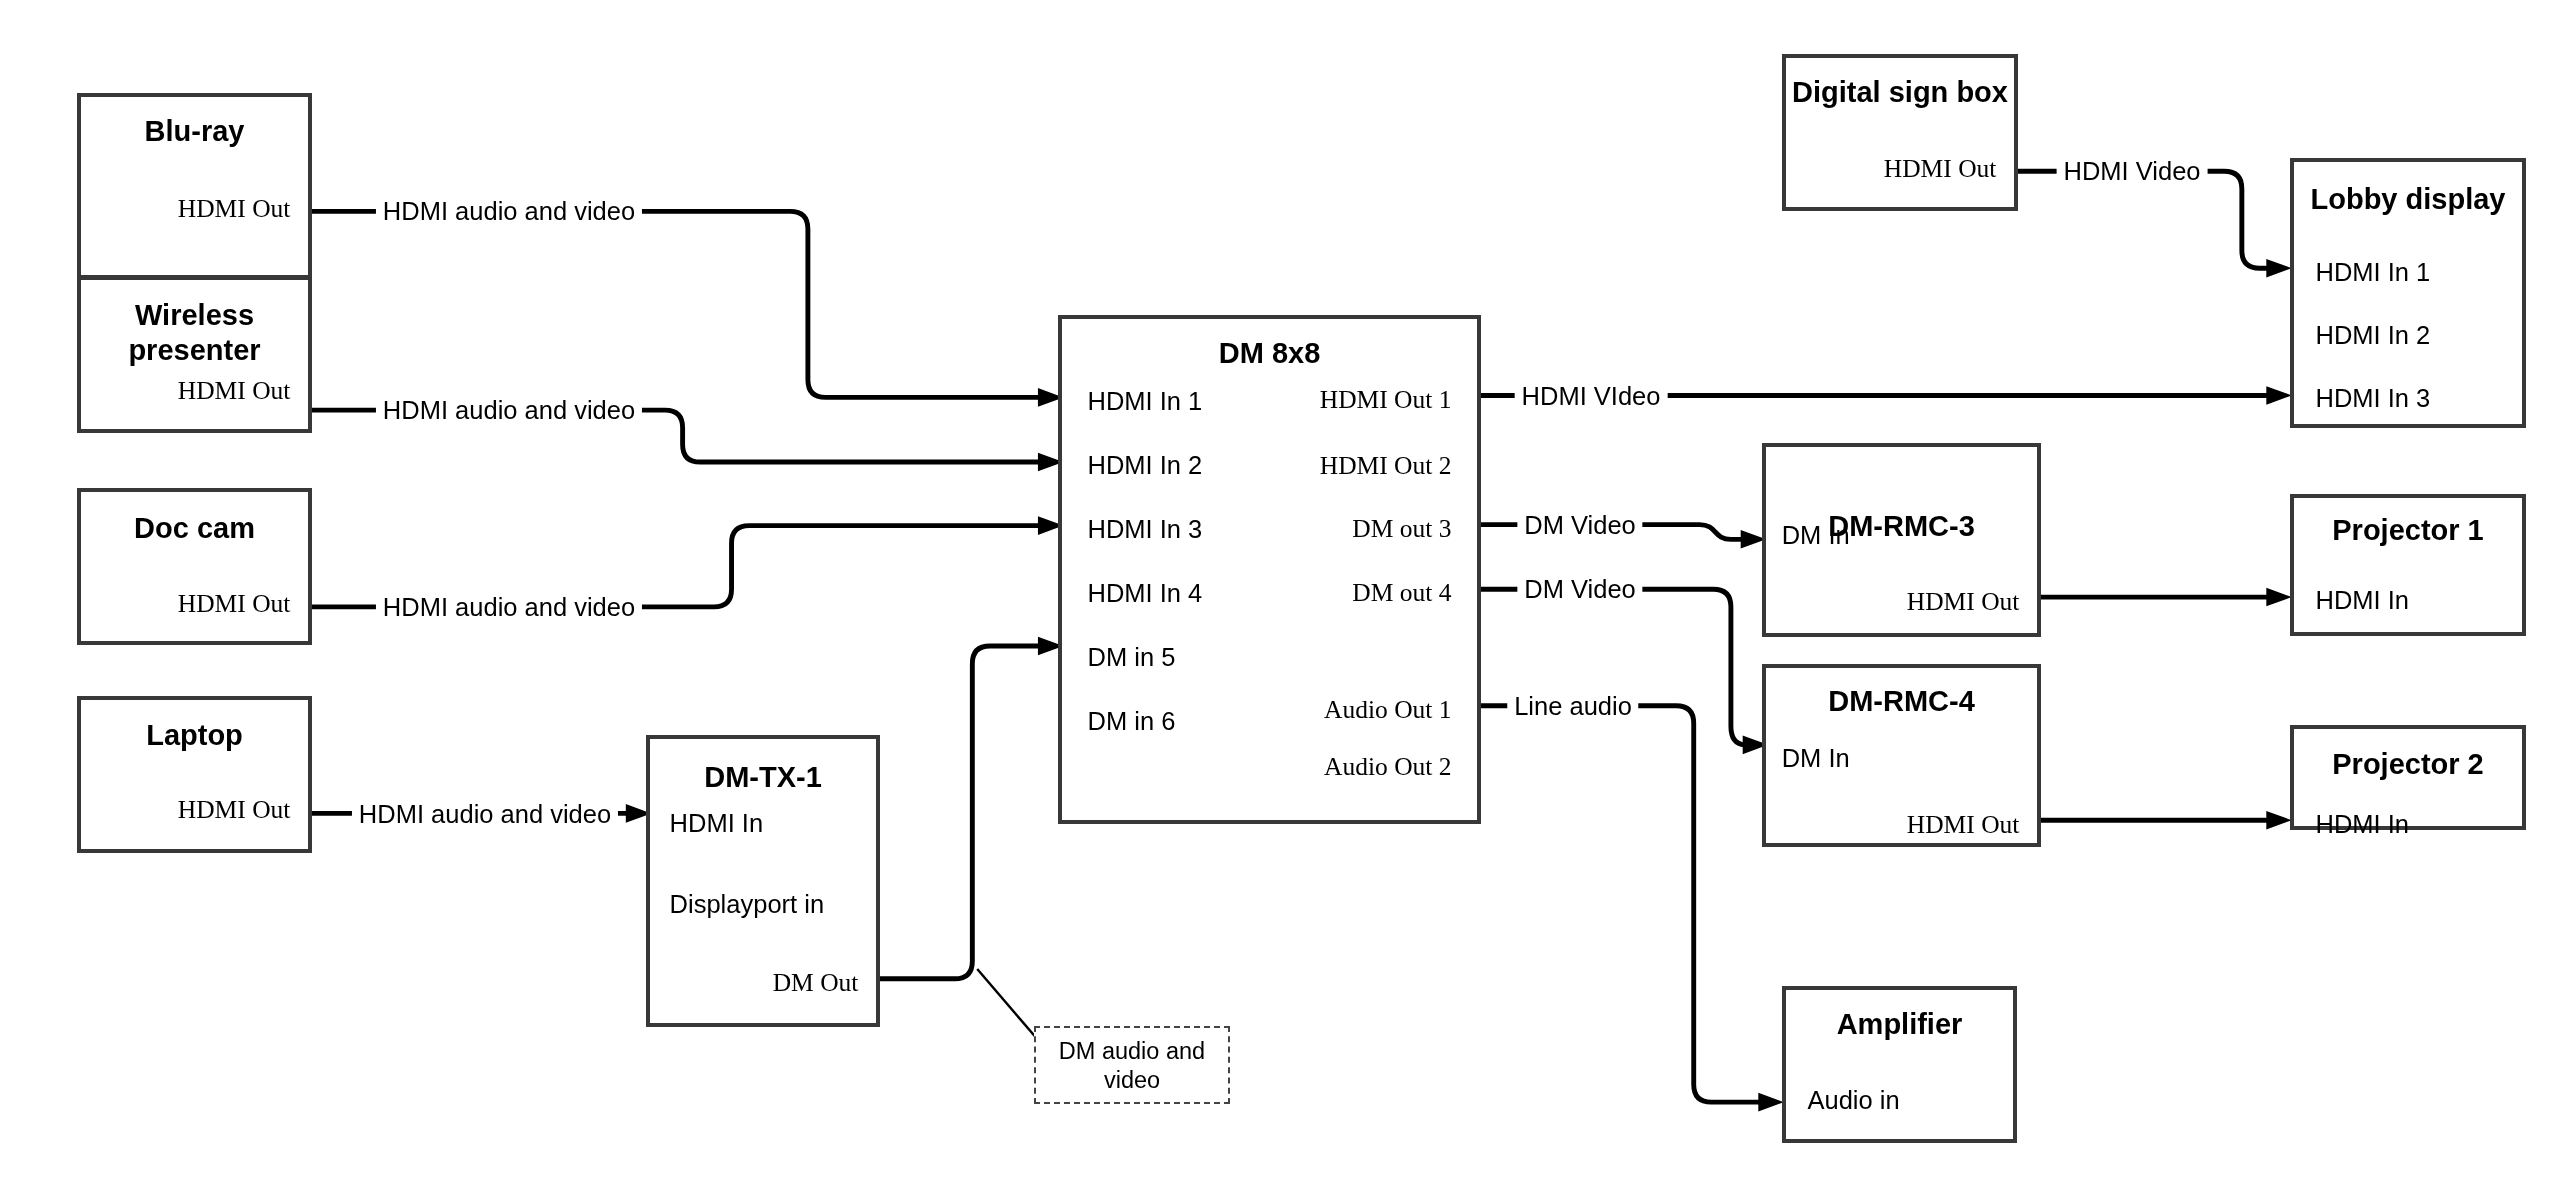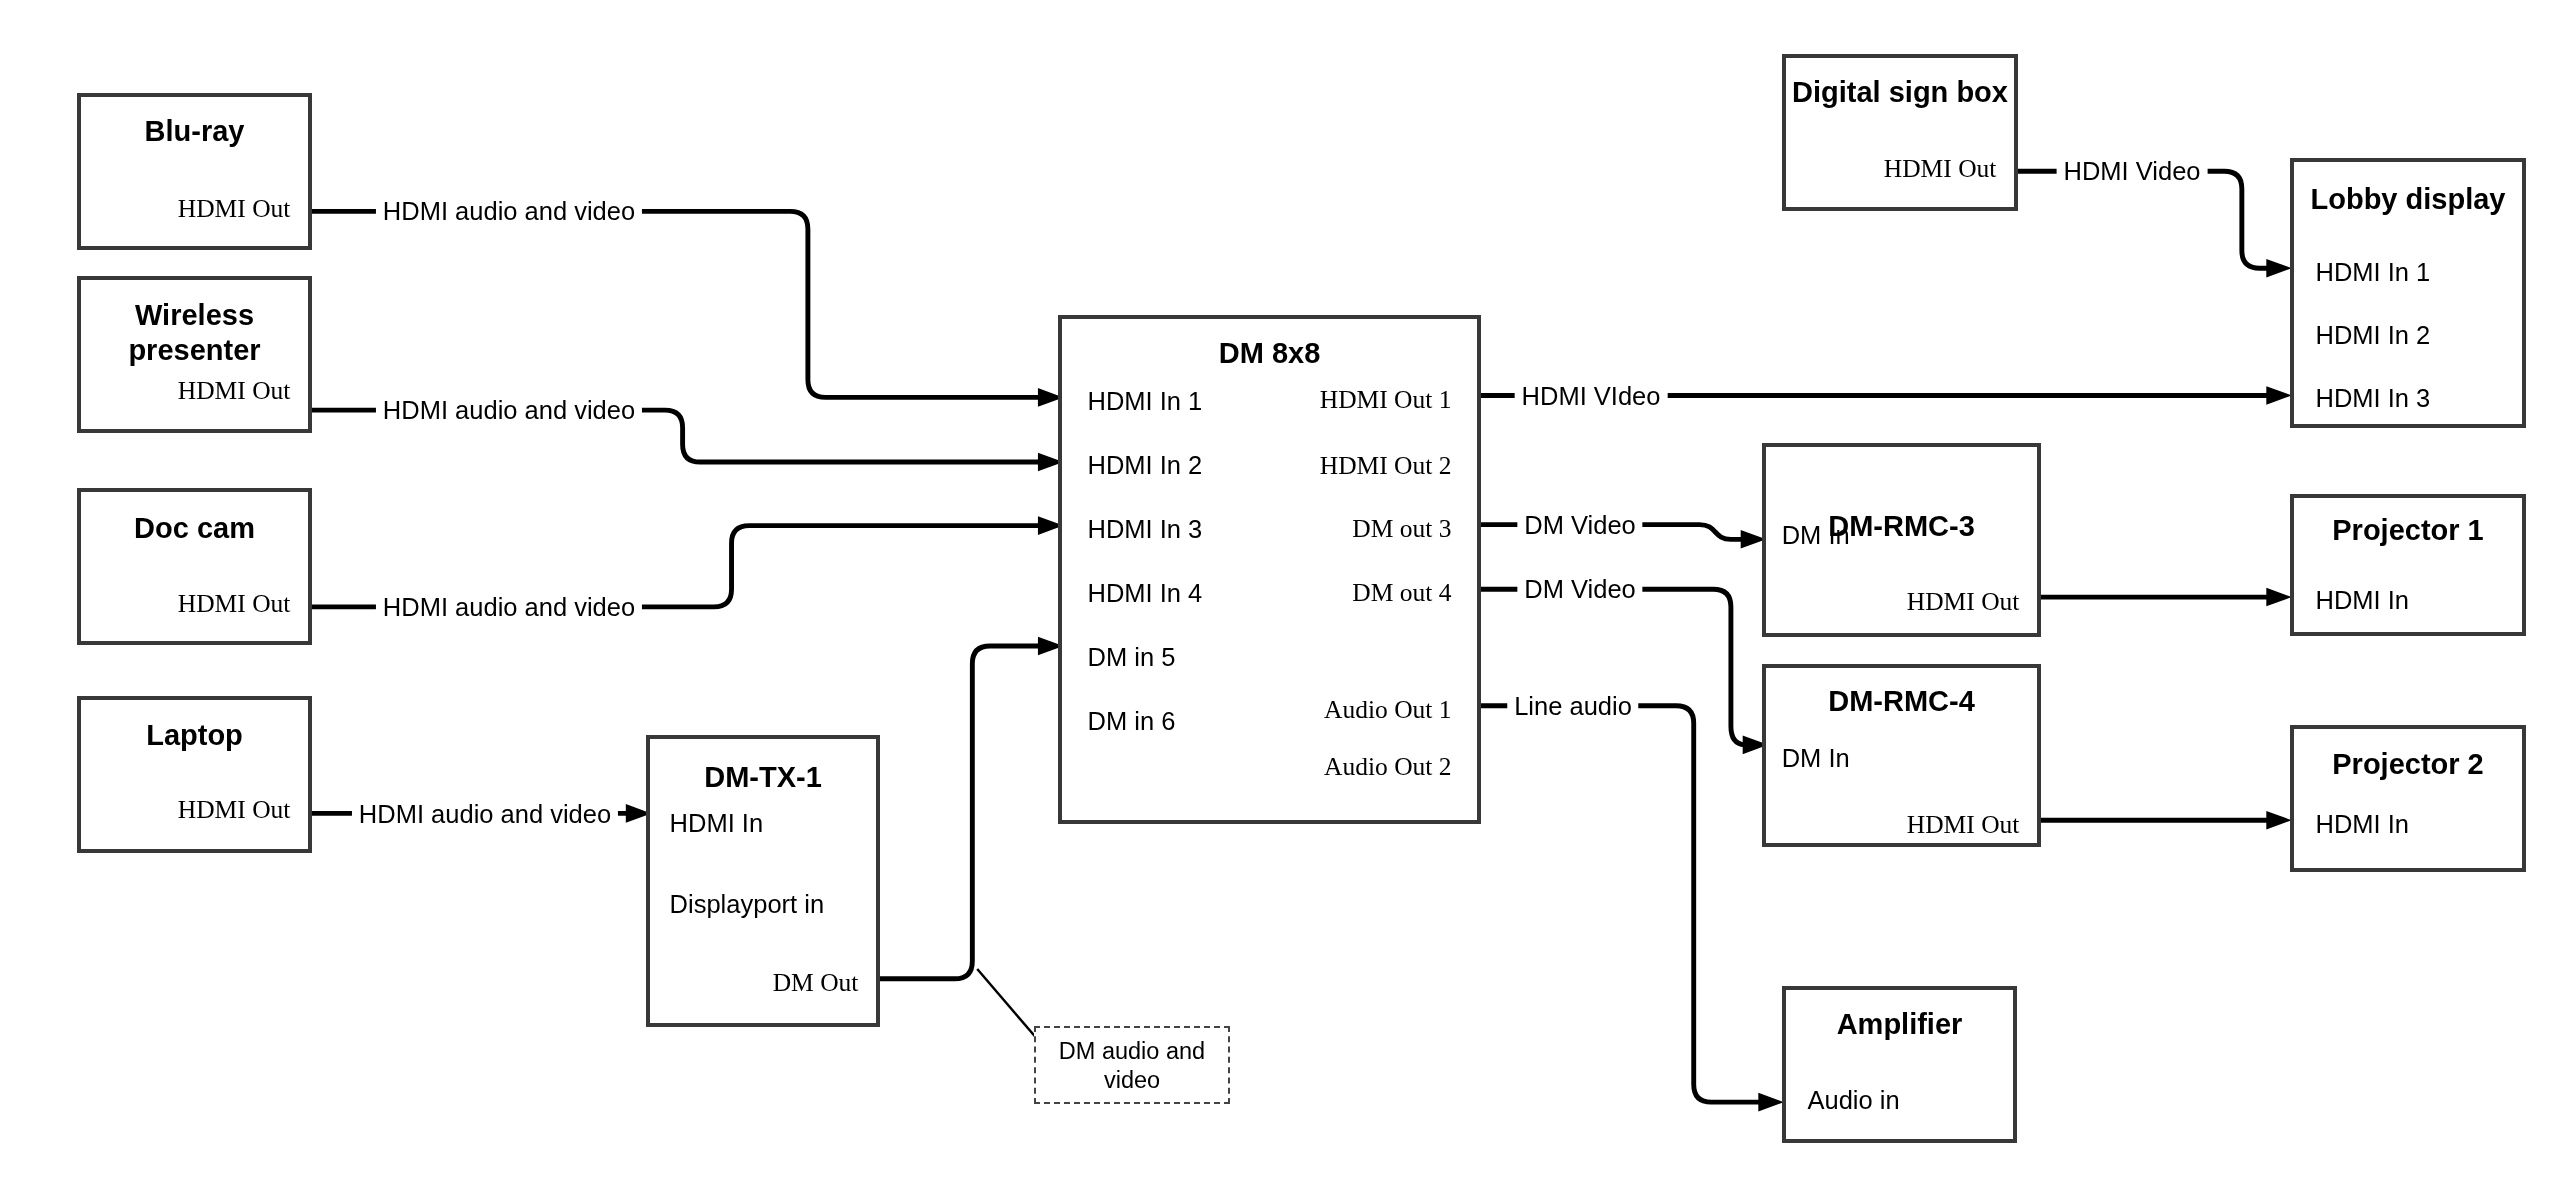--- a/index.html
+++ b/index.html
@@ -88,21 +88,21 @@
     <polygon points="1086,660 1060,650.5 1060,669.5"></polygon>
     <polygon points="2341,404 2315,394.5 2315,413.5"></polygon>
     <polygon points="1804,551 1778,541.5 1778,560.5"></polygon>
     <polygon points="1806,761 1780,751.5 1780,770.5"></polygon>
     <polygon points="1822,1126 1796,1116.5 1796,1135.5"></polygon>
     <polygon points="2341,274 2315,264.5 2315,283.5"></polygon>
     <polygon points="2341,610 2315,600.5 2315,619.5"></polygon>
     <polygon points="2341,838 2315,828.5 2315,847.5"></polygon>
   </svg>
 
-  <div class="node" style="left:77px;top:93px;width:235px;height:157px;">
+  <div class="node" style="left:77px;top:93px;width:235px;height:186px;">
     <div class="node-title" style="top:16.6px;">Blu-ray</div>
     <div class="port p-right" style="top:99px;">HDMI Out</div>
   </div>
 
   <div class="node" style="left:77px;top:276px;width:235px;height:157px;">
     <div class="node-title" style="top:17.6px;">Wireless presenter</div>
     <div class="port p-right" style="top:98px;">HDMI Out</div>
   </div>
 
   <div class="node" style="left:77px;top:488px;width:235px;height:157px;">
@@ -160,21 +160,21 @@
     <div class="node-title" style="top:14.7px;">Projector 1</div>
     <div class="port p-left" style="left:21.5px;top:90px;">HDMI In</div>
   </div>
 
   <div class="node" style="left:1762px;top:664px;width:279px;height:183px;">
     <div class="node-title" style="top:15.7px;">DM-RMC-4</div>
     <div class="port p-left" style="left:15.7px;top:78px;">DM In</div>
     <div class="port p-right" style="top:144px;">HDMI Out</div>
   </div>
 
-  <div class="node" style="left:2290px;top:725px;width:236px;height:147px;">
+  <div class="node" style="left:2290px;top:725px;width:236px;height:105px;">
     <div class="node-title" style="top:17.6px;">Projector 2</div>
     <div class="port p-left" style="left:21.5px;top:83px;">HDMI In</div>
   </div>
 
   <div class="node" style="left:1782px;top:986px;width:235px;height:157px;">
     <div class="node-title" style="top:16.6px;">Amplifier</div>
     <div class="port p-left" style="left:21.5px;top:98px;">Audio in</div>
   </div>
 
   <span class="edge-label" style="left:509px;top:211px;">HDMI audio and video</span>

